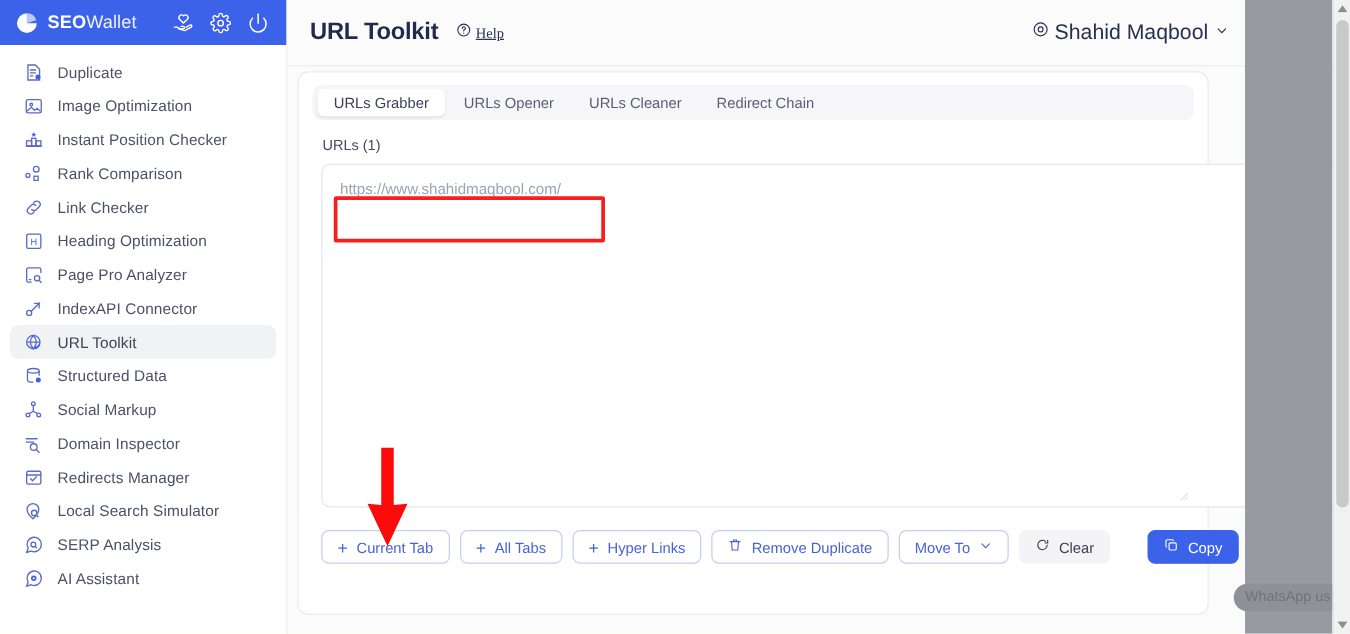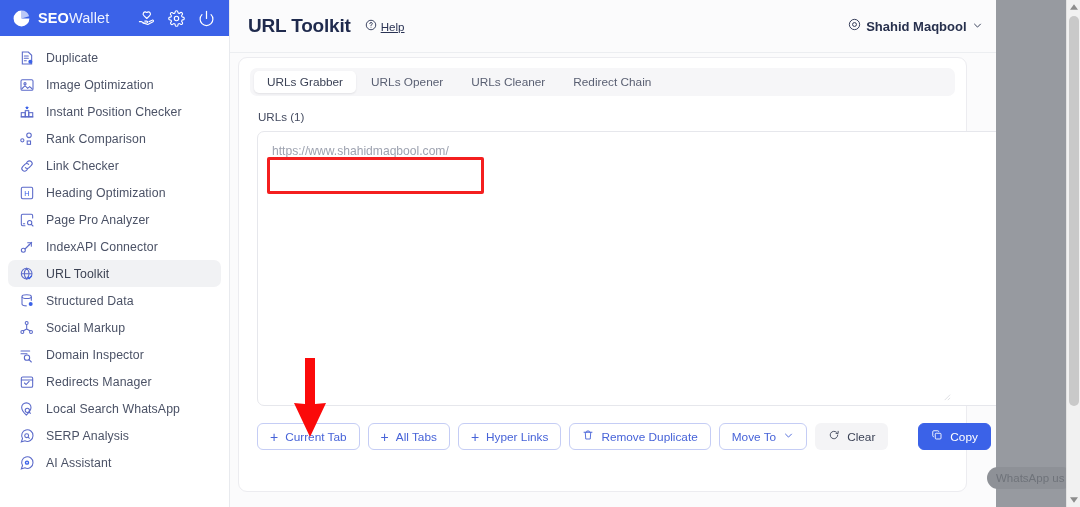--- a/index.html
+++ b/index.html
@@ -50,24 +50,24 @@
   .main { flex: 1 1 auto; height: 507px; background:#fbfbfc; position: relative; display:flex; flex-direction:column;}
   .topbar {
     height: 53px; flex: 0 0 53px;
     display: flex; align-items: center;
     padding: 0 20px 0 18px;
     border-bottom: 1px solid #eceef1;
     background:#fbfbfc;
   }
   .page-title { font-size: 19px; font-weight: 700; color:#1f2a4d; letter-spacing:-.2px; }
   .help-wrap { display:flex; align-items:center; gap:4px; margin-left: 14px; cursor:pointer;}
-  .help-link { font-size: 11.6px; color:#2a3354; text-decoration: underline; }
+  .help-link { font-size: 11.6px; color:#2a3354; text-decoration: underline; font-family: Liberation Serif, serif; }
   .topbar-right { margin-left: auto; display:flex; align-items:center; gap:0; }
   .user-chip { display:flex; align-items:center; gap:5px; cursor:pointer; padding-right: 14px;}
-  .user-name { font-size:13px; color:#27304d;font-weight:bold; }
+  .user-name { font-size:17px; color:#27304d; }
   .vdivider { width:1px; height:18px; background:#d8dbe2; margin:0 12px 0 0;}
   .close-wrap { display:flex; align-items:center; gap:6px; cursor:pointer; }
   .close-text { font-size:12.3px; color:#27304d; text-decoration: underline;}
 
   
   .card-area { flex:1 1 auto; padding: 4px 20px 0 8px; }
   .card {
     margin: 0 0 0 0;
     background: #ffffff;
     border: 1px solid #ececf0;
@@ -349,21 +349,21 @@
       </div>
 
       <div class="navitem">
         <span class="ic">
           <svg width="16" height="16" viewBox="0 0 24 24" fill="none" stroke="#5b6aca" stroke-width="1.6">
             <path d="M11 21s7-6.2 7-11.2A7 7 0 1 0 4 9.8C4 14.8 11 21 11 21z"></path>
             <circle cx="12.5" cy="14" r="3.2"></circle>
               <path d="M15 16.5l2.6 2.6"></path>
           </svg>
         </span>
-        <span class="lbl">Local Search WhatsApp</span>
+        <span class="lbl">Local Search Simulator</span>
       </div>
 
       <div class="navitem">
         <span class="ic">
           <svg width="16" height="16" viewBox="0 0 24 24" fill="none" stroke="#5b6aca" stroke-width="1.6">
             <path d="M21 11.5a8.5 8.5 0 0 1-12.2 7.7L3.5 21l1.8-5.3A8.5 8.5 0 1 1 21 11.5z"></path>
             <circle cx="11.5" cy="11.5" r="2.9"></circle>
               <path d="M13.7 13.7l2.2 2.2"></path>
           </svg>
         </span>

